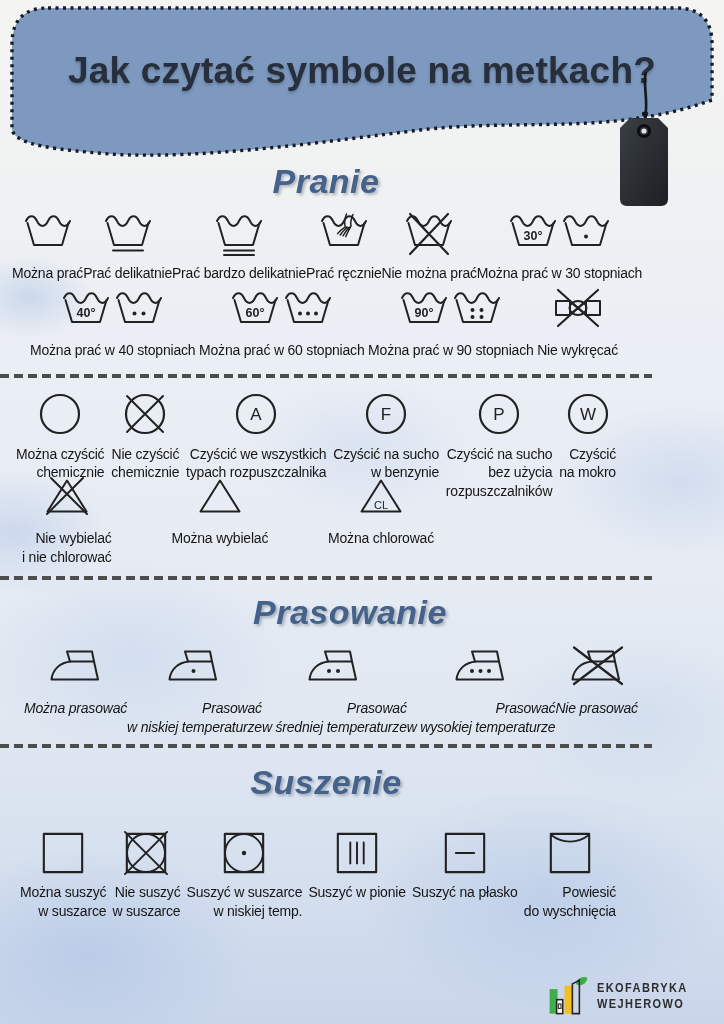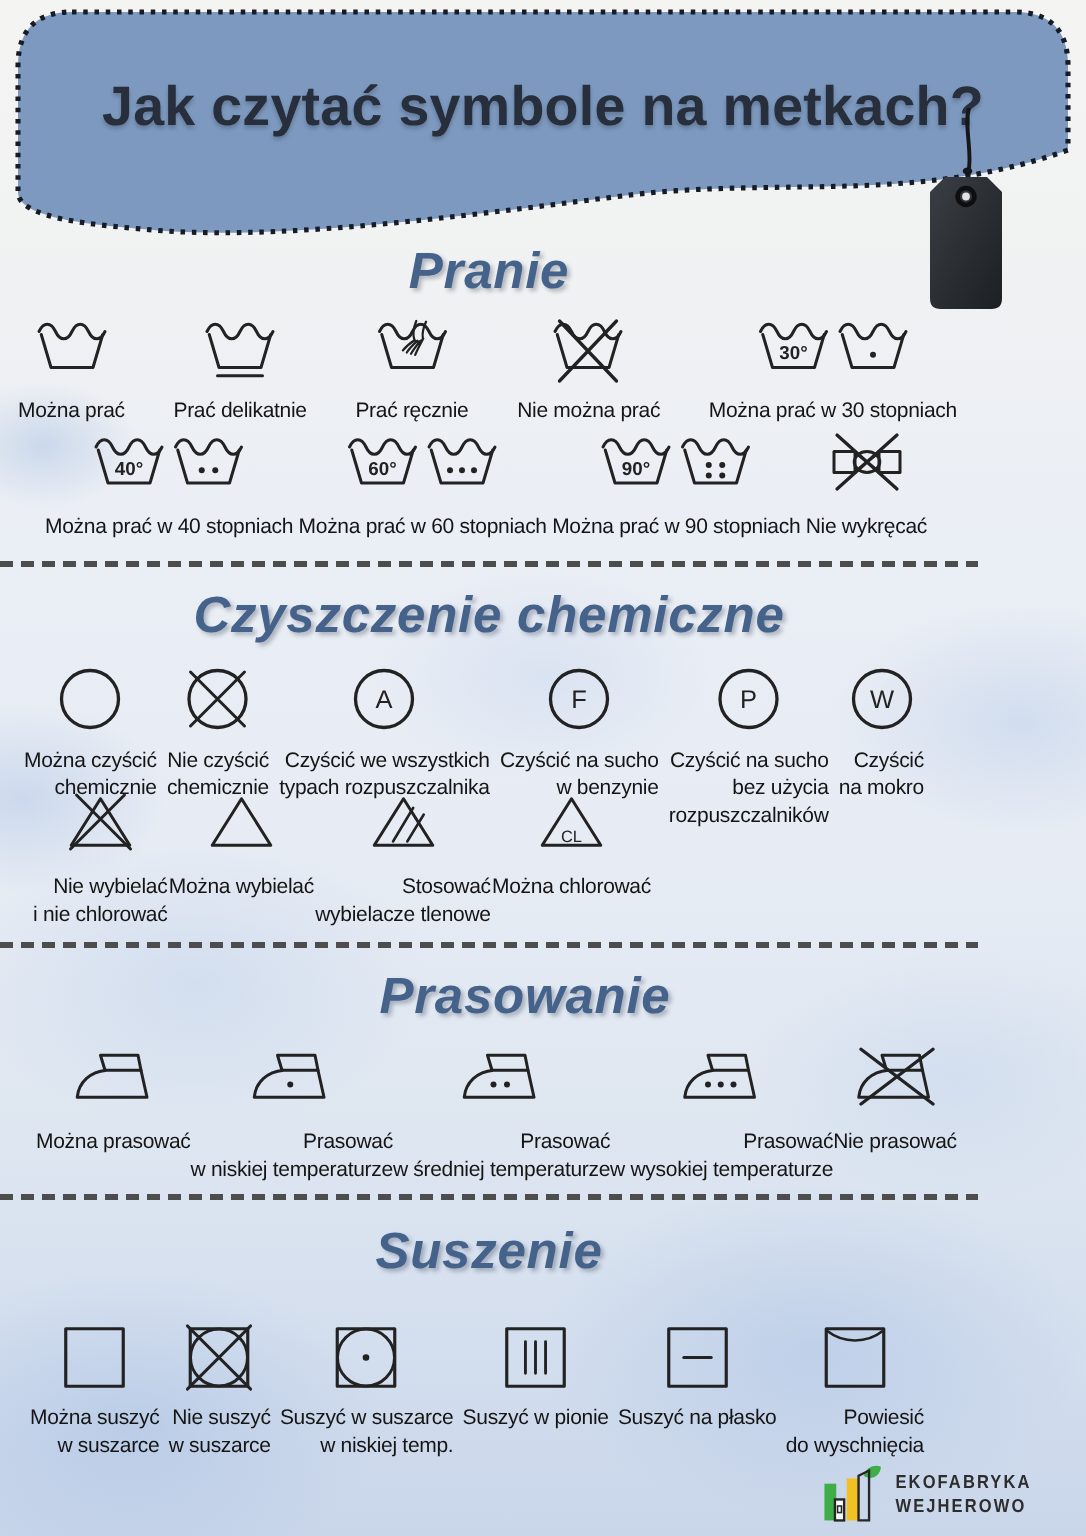--- a/index.html
+++ b/index.html
@@ -34,21 +34,21 @@
   .sec-suszenie .heading{margin-top:15px;}
   .divider{height:4px;background:repeating-linear-gradient(90deg,var(--divider,#4d4d4d) 0 9px,transparent 9px 14px);}
   .divider.d1{margin-top:14px;}
   .divider.d2{margin-top:10px;}
   .divider.d3{margin-top:8px;}
   .row{display:flex;justify-content:space-between;}
   .row-pranie-0{padding:0 14px 0 12px;margin-top:10px;}
   .row-pranie-1{padding:0 34px 0 30px;margin-top:6px;}
   .row-chemiczne-0{padding:0 36px 0 16px;margin-top:14px;}
   .row-chemiczne-1{margin:-24px 0 0 22px;width:412px;}
-  .row-prasowanie-0{padding:0 68px 0 24px;margin-top:14px;}
+  .row-prasowanie-0{padding:0 68px 0 24px;margin-top:14px;font-style:italic;}
   .row-suszenie-0{padding:0 36px 0 20px;margin-top:28px;}
   .sym{display:flex;flex-direction:column;align-items:center;}
   .icons{height:48px;display:flex;align-items:flex-start;justify-content:center;gap:5px;}
   .label{margin-top:5px;font-size:14px;letter-spacing:-.2px;line-height:1.32;color:var(--label,#151515);text-align:right;font-weight:500;}
   .label div{white-space:nowrap;}
   .icon svg text{font-family:"Liberation Sans","DejaVu Sans",sans-serif;}
   .logo{position:absolute;right:24px;bottom:4px;z-index:2;display:flex;align-items:center;gap:8px;}
   .logo-text{color:#2d2d2d;font-weight:700;font-size:12.5px;letter-spacing:1.6px;line-height:1.25;transform:scaleX(.88);transform-origin:left center;}
 </style>
 </head>
@@ -103,20 +103,33 @@
               </div>
               <div class="label">
                 <div>Prać delikatnie</div>
               </div>
             </div>
             <div class="sym">
               <div class="icons">
                 <span class="icon"><svg width="48" height="46" viewBox="0 0 48 46" xmlns="http://www.w3.org/2000/svg">
                     <path d="M2,10 C5,3.5 10,3.5 13,10 C16,16.5 21,16.5 24,10 C27,3.5 32,3.5 35,10 C38,16.5 43,16.5 46,10" stroke="#222222" stroke-width="2" fill="none" stroke-linecap="round" stroke-linejoin="round"></path>
                     <path d="M3.5,12 L10,34 L38,34 L44.5,12" stroke="#222222" stroke-width="2" fill="none" stroke-linecap="round" stroke-linejoin="round"></path>
+                    <path d="M9,39.5 H39" stroke="#222222" stroke-width="2" fill="none" stroke-linecap="round" stroke-linejoin="round"></path>
+                    <path d="M9,44 H39" stroke="#222222" stroke-width="2" fill="none" stroke-linecap="round" stroke-linejoin="round"></path>
+                  </svg></span>
+              </div>
+              <div class="label">
+                <div>Prać bardzo delikatnie</div>
+              </div>
+            </div>
+            <div class="sym">
+              <div class="icons">
+                <span class="icon"><svg width="48" height="46" viewBox="0 0 48 46" xmlns="http://www.w3.org/2000/svg">
+                    <path d="M2,10 C5,3.5 10,3.5 13,10 C16,16.5 21,16.5 24,10 C27,3.5 32,3.5 35,10 C38,16.5 43,16.5 46,10" stroke="#222222" stroke-width="2" fill="none" stroke-linecap="round" stroke-linejoin="round"></path>
+                    <path d="M3.5,12 L10,34 L38,34 L44.5,12" stroke="#222222" stroke-width="2" fill="none" stroke-linecap="round" stroke-linejoin="round"></path>
                     <path d="M26.5,3 C24.5,8 24,12 25.3,15.8 M33,3.5 C31,8 30.4,11.5 30.9,14.3 M25.3,15.8 C22.3,17.8 19.6,20 17.6,22.6 M27.3,16.2 C24.3,18.8 21.8,21.3 20.2,24 M29.2,16.3 C26.7,19.3 24.7,21.9 23,24.8 M30.9,15.2 C29,19 27.1,22.3 25.8,25.6 M25.3,15.6 C27,17.4 29.6,17.2 31.2,14.8" stroke="#222222" stroke-width="1.5" fill="none" stroke-linecap="round" stroke-linejoin="round"></path>
                   </svg></span>
               </div>
               <div class="label">
                 <div>Prać ręcznie</div>
               </div>
             </div>
             <div class="sym">
               <div class="icons">
                 <span class="icon"><svg width="48" height="46" viewBox="0 0 48 46" xmlns="http://www.w3.org/2000/svg">
@@ -219,21 +232,20 @@
                 <div>Nie wykręcać</div>
               </div>
             </div>
           </div>
         </div>
     </section>
 
     <div class="divider d1"></div>
 
     <section class="section sec-chemiczne">
-      <h2 class="heading">Czyszczenie chemiczne</h2>
       <div class="rows">
           <div class="row row-chemiczne-0">
             <div class="sym">
               <div class="icons">
                 <span class="icon"><svg width="44" height="44" viewBox="0 0 44 44" xmlns="http://www.w3.org/2000/svg">
                     <circle cx="22" cy="22" r="19" stroke="#222222" stroke-width="2.2" fill="none" stroke-linecap="round" stroke-linejoin="round"></circle>
                   </svg></span>
               </div>
               <div class="label">
                 <div>Można czyścić</div>
@@ -316,32 +328,20 @@
               </div>
             </div>
             <div class="sym">
               <div class="icons">
                 <span class="icon"><svg width="48" height="40" viewBox="0 0 48 40" xmlns="http://www.w3.org/2000/svg">
                     <path d="M24,4.5 L43.5,35.5 L4.5,35.5 Z" stroke="#222222" stroke-width="2" fill="none" stroke-linecap="round" stroke-linejoin="round"></path>
                   </svg></span>
               </div>
               <div class="label">
                 <div>Można wybielać</div>
-              </div>
-            </div>
-            <div class="sym">
-              <div class="icons">
-                <span class="icon"><svg width="48" height="40" viewBox="0 0 48 40" xmlns="http://www.w3.org/2000/svg">
-                    <path d="M24,4.5 L43.5,35.5 L4.5,35.5 Z" stroke="#222222" stroke-width="2" fill="none" stroke-linecap="round" stroke-linejoin="round"></path>
-                    <path d="M17,33 L30.5,10.5 M26.5,33 L37.5,15" stroke="#222222" stroke-width="1.7" fill="none" stroke-linecap="round" stroke-linejoin="round"></path>
-                  </svg></span>
-              </div>
-              <div class="label">
-                <div>Stosować</div>
-                <div>wybielacze tlenowe</div>
               </div>
             </div>
             <div class="sym">
               <div class="icons">
                 <span class="icon"><svg width="48" height="40" viewBox="0 0 48 40" xmlns="http://www.w3.org/2000/svg">
                     <path d="M24,4.5 L43.5,35.5 L4.5,35.5 Z" stroke="#222222" stroke-width="2" fill="none" stroke-linecap="round" stroke-linejoin="round"></path>
                     <text x="24" y="33" font-size="11" text-anchor="middle" fill="#222222">CL</text>
                   </svg></span>
               </div>
               <div class="label">

